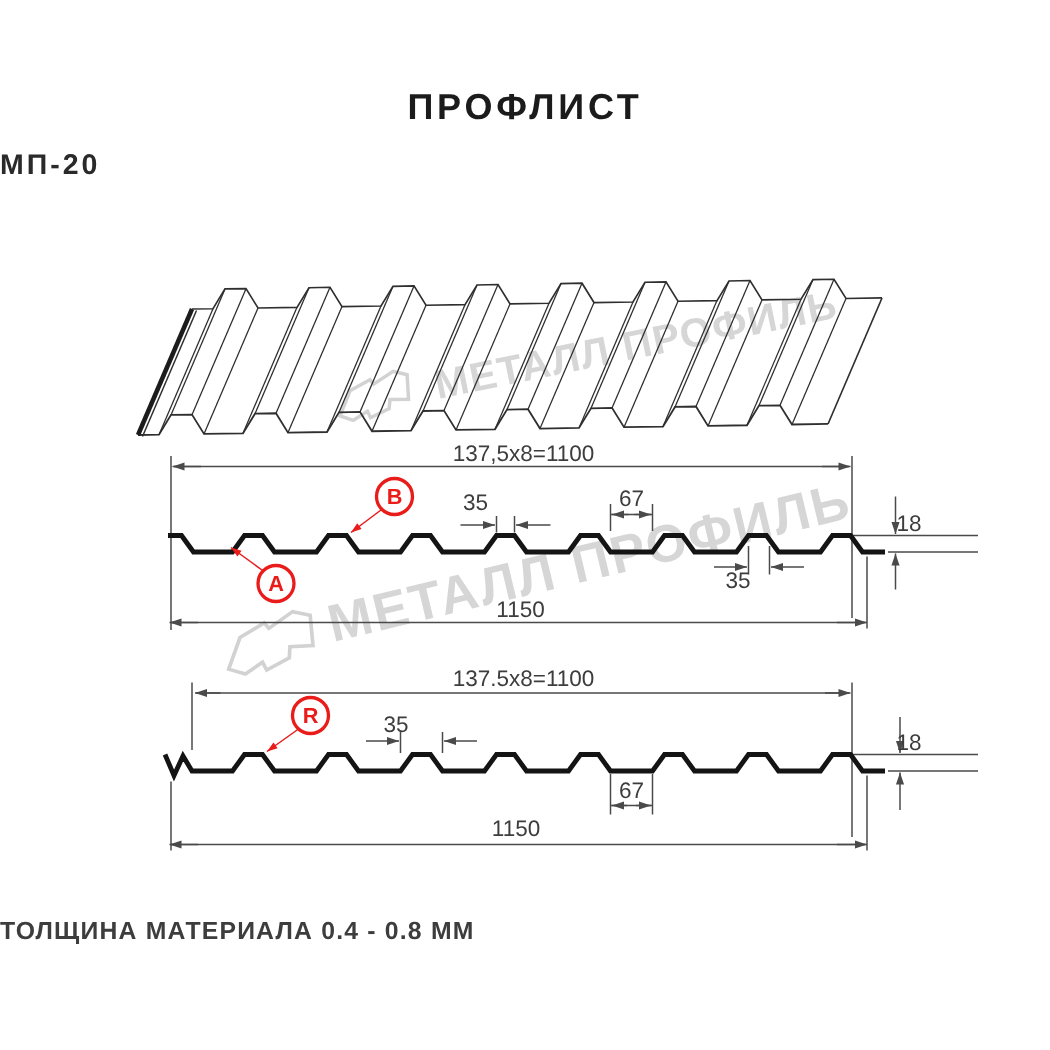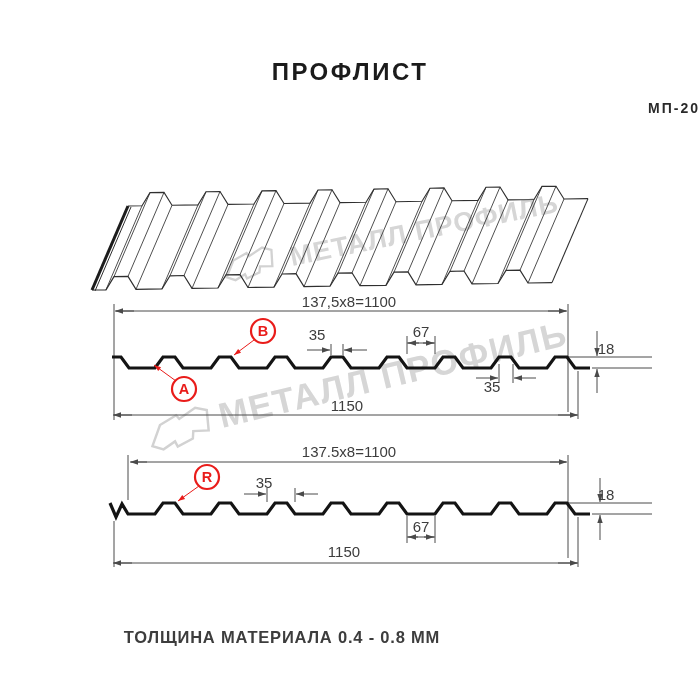--- a/index.html
+++ b/index.html
@@ -1,23 +1,23 @@
 <!DOCTYPE html>
 <html><head>
 <meta charset="utf-8">
 <style>
   html,body{margin:0;padding:0;background:#ffffff;width:700px;height:700px;overflow:hidden;
             font-family:"Liberation Sans", sans-serif;}
   .stage{position:relative;width:700px;height:700px;background:#fff;}
   .title{position:absolute;top:58px;left:0;width:700px;text-align:center;
          font-size:24px;font-weight:800;letter-spacing:2.5px;color:#1b1b1b;}
-  .subtitle{position:absolute;top:100px;left:0;width:700px;text-align:right;
-         font-size:14px;font-weight:700;letter-spacing:2px;color:#2a2a2a;}
-  .footer-note{position:absolute;top:612px;left:0;width:564px;text-align:center;
-         font-size:16.5px;font-weight:700;letter-spacing:0.8px;color:#3d3d3d;margin-top:16px;}
+  .subtitle{position:absolute;top:100px;left:0;width:700px;text-align:left;
+         font-size:19px;font-weight:700;letter-spacing:2px;color:#2a2a2a;}
+  .footer-note{position:absolute;top:612px;left:0;width:564px;
+         font-size:16.5px;font-weight:700;letter-spacing:0.8px;color:#3d3d3d;}
   svg{position:absolute;top:0;left:0;}
   text.dim{font-family:"Liberation Sans", sans-serif;font-size:15px;fill:#3d3d3d;text-anchor:middle;}
   text.red-letter{font-family:"Liberation Sans", sans-serif;font-size:14.5px;font-weight:700;
          fill:#e91c1a;text-anchor:middle;}
   text.wm{font-family:"Liberation Sans", sans-serif;font-weight:700;fill:#d6d6d6;}
 </style>
 </head>
 <body>
 
 <div class="stage">

